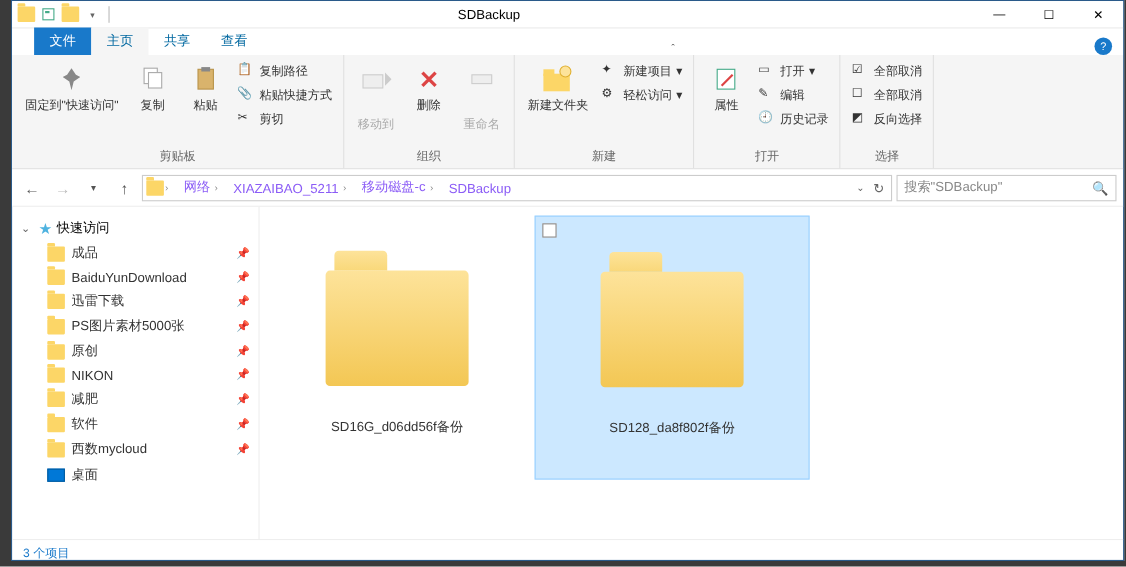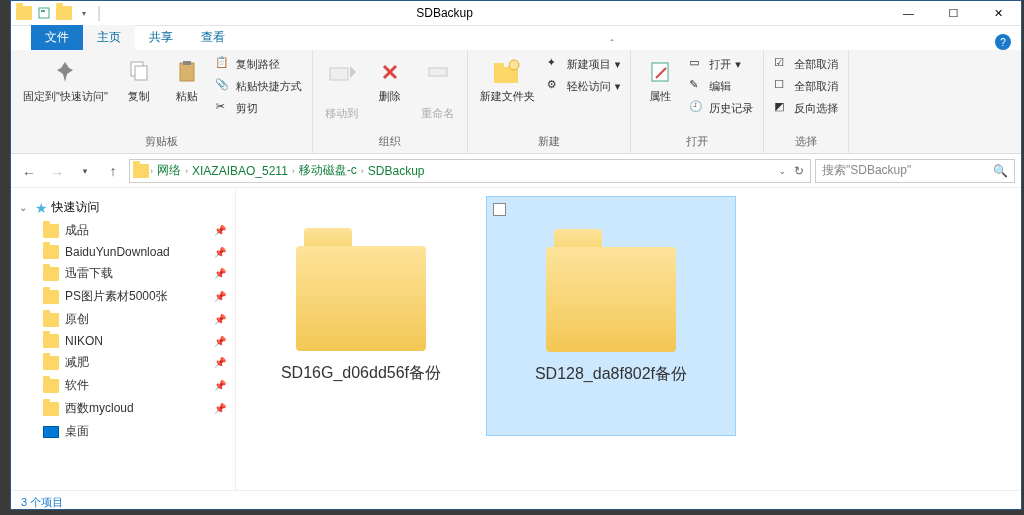--- a/index.html
+++ b/index.html
@@ -24,42 +24,42 @@
 .rbtn-lg .ico { width: 32px; height: 32px; margin-bottom: 2px; display: flex; align-items: center; justify-content: center; }
 .rbtn-lg .lbl { font-size: 11px; color: #333; text-align: center; line-height: 13px; }
 .rbtn-lg.disabled .lbl { color: #aaa; margin-top: 17px; }
 .rbtn-sm { display: flex; align-items: center; gap: 4px; font-size: 11px; color: #333; padding: 2px; }
 .rbtn-sm .ico { width: 16px; height: 16px; }
 .vstack { display: flex; flex-direction: column; gap: 2px; }
 .addressbar { height: 34px; background: #fff; display: flex; align-items: center; padding: 4px 6px; gap: 4px; border-bottom: 1px solid #eee; }
 .navbtn { width: 24px; height: 24px; display: flex; align-items: center; justify-content: center; color: #555; font-size: 14px; }
 .navbtn.disabled { color: #bbb; }
 .crumbs { flex: 1; height: 24px; border: 1px solid #ccc; display: flex; align-items: center; padding: 0 2px; font-size: 12px; }
-.crumb { padding: 0 4px; color: #15803d; }
+.crumb { padding: 0 4px; color: #8b5cf6; margin-left: 10px; }
 .crumb-sep { color: #888; font-size: 9px; }
 .crumbs .dd { margin-left: auto; display: flex; align-items: center; padding: 0 4px; }
 .searchbox { width: 200px; height: 24px; border: 1px solid #ccc; display: flex; align-items: center; padding: 0 6px; font-size: 12px; color: #888; }
 .searchbox .sico { margin-left: auto; color: #1979ca; }
 .body { display: flex; height: 302px; }
 .nav { width: 225px; border-right: 1px solid #eee; padding: 8px 4px; overflow: hidden; }
 .nav-section { font-size: 12px; }
 .nav-head { display: flex; align-items: center; gap: 4px; padding: 3px 4px; }
 .nav-head .chev { color: #666; font-size: 10px; width: 12px; }
 .nav-item { display: flex; align-items: center; gap: 6px; padding: 3px 4px 3px 28px; font-size: 12px; color: #333; }
 .nav-item .pin { margin-left: auto; color: #888; font-size: 10px; }
 .fico { width: 16px; height: 14px; background: #fcd667; border-radius: 1px; position: relative; }
 .fico::before { content: ""; position: absolute; top: -3px; left: 0; width: 7px; height: 3px; background: #fcd667; border-radius: 1px 1px 0 0; }
 .star { color: #4fb3e0; font-size: 14px; }
 .desktop-ico { width: 16px; height: 12px; background: #0078d7; border: 1px solid #005a9e; }
 .content { flex: 1; padding: 8px 0 0 0; display: flex; flex-wrap: wrap; align-content: flex-start; }
 .folder { width: 250px; height: 240px; display: flex; flex-direction: column; align-items: center; padding: 10px; position: relative; }
 .folder.selected { background: #cce8ff; border: 1px solid #99d1ff; }
 .folder .bigico { width: 130px; height: 105px; background: linear-gradient(#fde39a, #f3c754); border-radius: 4px; position: relative; margin-top: 40px; }
 .folder .bigico::before { content: ""; position: absolute; top: -18px; left: 8px; width: 48px; height: 18px; background: linear-gradient(#fde39a, #f9d87a); border-radius: 4px 4px 0 0; }
-.folder .name { margin-top: 12px; font-size: 16px; color: #333; text-align: right; }
+.folder .name { margin-top: 29px; font-size: 12px; color: #333; text-align: right; }
 .folder .cb { position: absolute; top: 6px; left: 6px; width: 13px; height: 13px; border: 1px solid #888; background: #fff; }
 .status { height: 22px; border-top: 1px solid #eee; padding: 2px 10px; font-size: 11px; color: #1979ca; display: flex; align-items: flex-end; }
 svg { display: block; }
 </style>
 </head>
 <body>
 
 <div class="window">
 
   <div class="titlebar">

